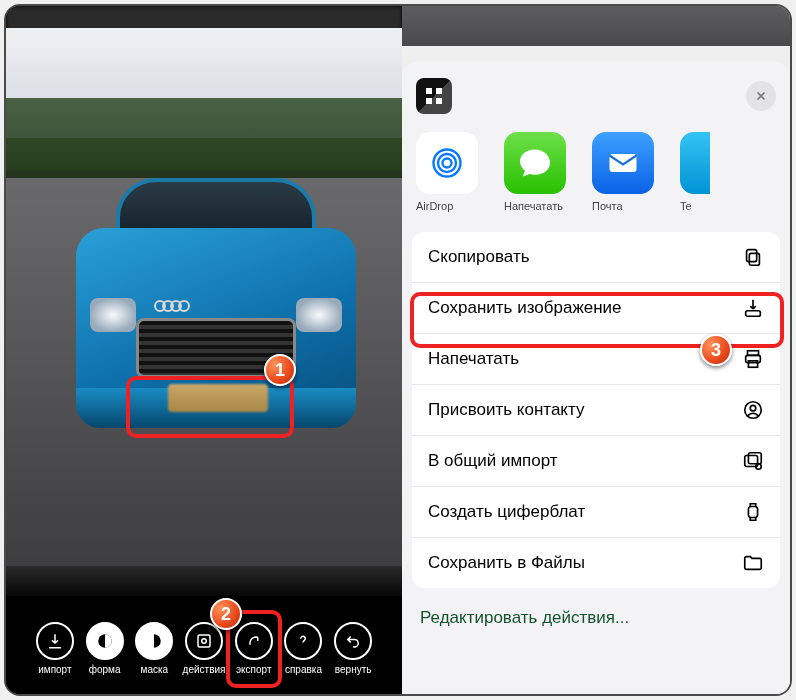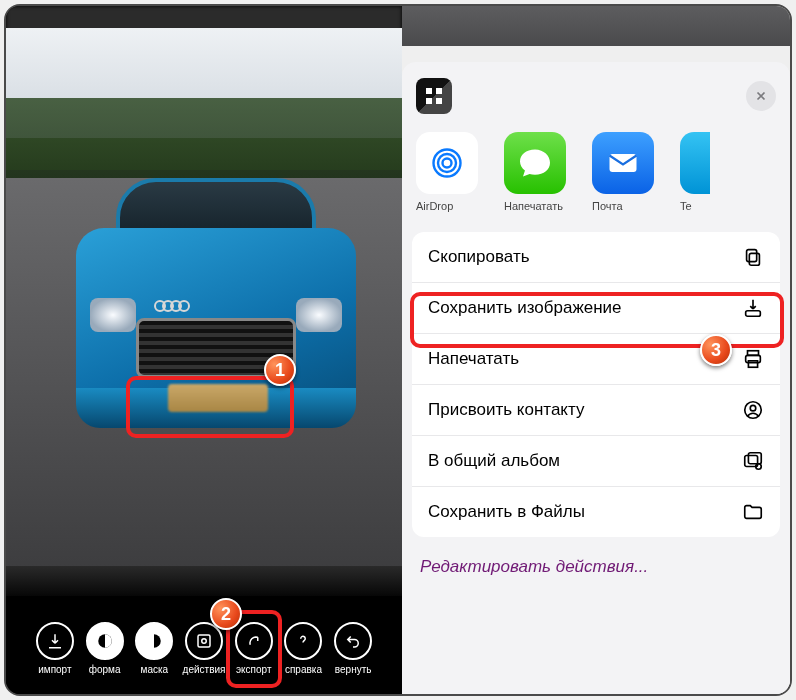--- a/index.html
+++ b/index.html
@@ -200,21 +200,21 @@
   .action {
     display:flex; align-items:center; justify-content:space-between;
     padding: 14px 16px;
     font-size:17px; color:#000;
     border-bottom:1px solid #e8e8ea;
   }
   .action:last-child{border-bottom:none;}
   .action .ic { width:22px; height:22px; color:#000; flex:0 0 22px;}
   .edit-actions {
     padding: 14px 18px 0;
-    color:#701a75; font-size:17px;font-style:italic;
+    color:#14532d; font-size:17px;
   }
 </style>
 </head>
 <body>
 
 <div class="frame">
 
   <div class="pane left">
     <div class="topbar"></div>
     <div class="photo">
@@ -379,28 +379,35 @@
         </div>
         <div class="action">
           <span>Присвоить контакту</span>
           <svg class="ic" viewBox="0 0 24 24" fill="none" stroke="currentColor" stroke-width="1.8">
               <circle cx="12" cy="12" r="9"></circle>
               <circle cx="12" cy="10" r="3"></circle>
               <path d="M6 19c1.5-2.5 4-3.5 6-3.5s4.5 1 6 3.5"></path>
             </svg>
         </div>
         <div class="action">
-          <span>В общий альбом</span>
+          <span>В общий импорт</span>
           <svg class="ic" viewBox="0 0 24 24" fill="none" stroke="currentColor" stroke-width="1.8">
               <rect x="3" y="6" width="14" height="12" rx="2"></rect>
               <rect x="7" y="3" width="14" height="12" rx="2"></rect>
               <circle cx="18" cy="18" r="3"></circle>
             </svg>
         </div>
         <div class="action">
+          <span>Создать циферблат</span>
+          <svg class="ic" viewBox="0 0 24 24" fill="none" stroke="currentColor" stroke-width="1.8">
+              <rect x="7" y="6" width="10" height="12" rx="3"></rect>
+              <path d="M9 6V3h6v3M9 18v3h6v-3"></path>
+            </svg>
+        </div>
+        <div class="action">
           <span>Сохранить в Файлы</span>
           <svg class="ic" viewBox="0 0 24 24" fill="none" stroke="currentColor" stroke-width="1.8">
               <path d="M3 7a2 2 0 012-2h4l2 2h8a2 2 0 012 2v8a2 2 0 01-2 2H5a2 2 0 01-2-2V7z"></path>
             </svg>
         </div>
       </div>
 
       <div class="edit-actions">Редактировать действия...</div>
     </div>
 

